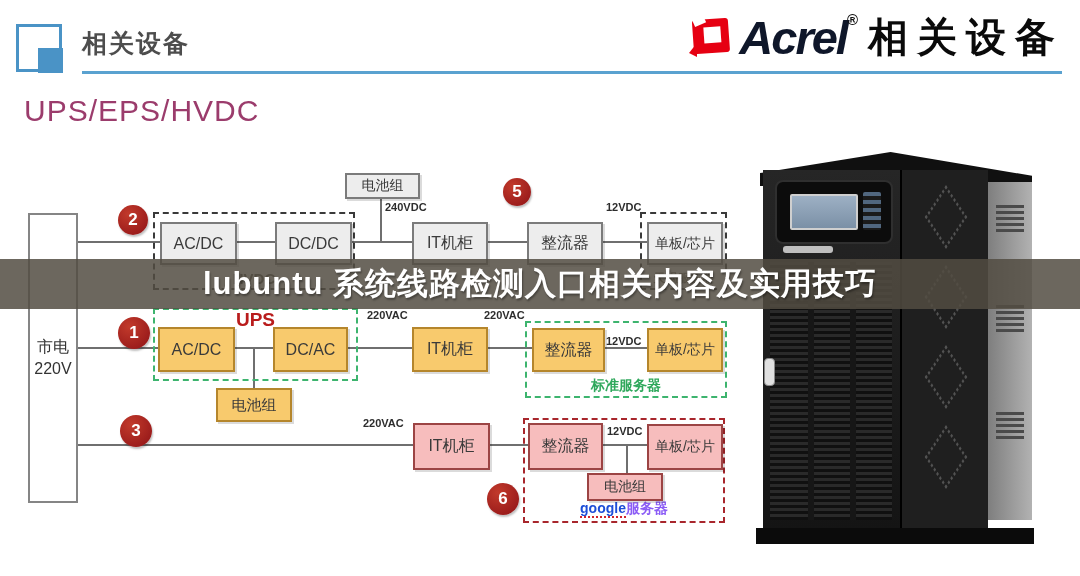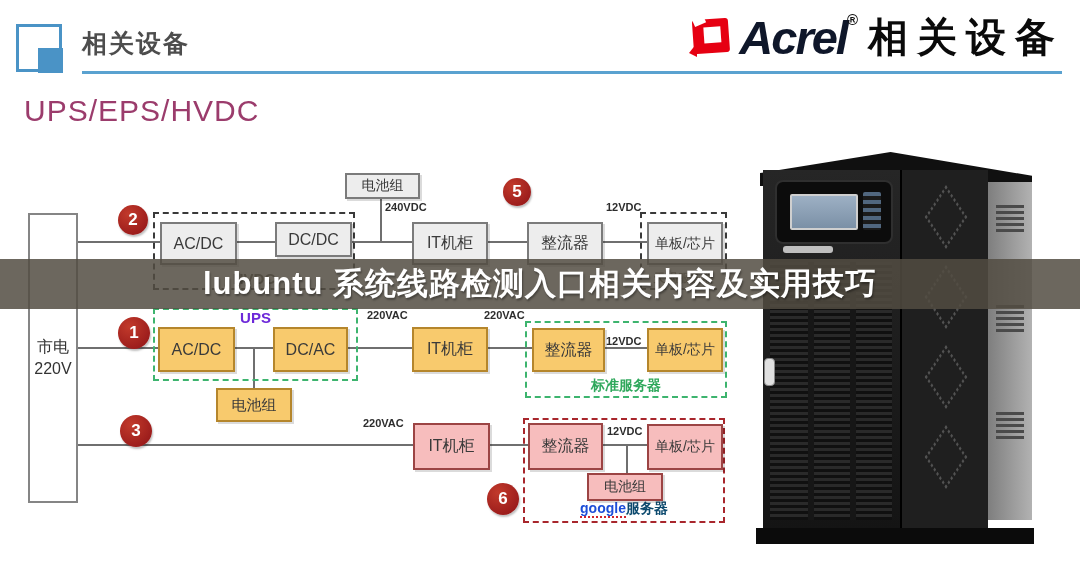--- a/index.html
+++ b/index.html
@@ -99,21 +99,21 @@
   <div class="hline" style="left:488px;top:241px;width:39px;height:2px;"></div>
   <div class="hline" style="left:603px;top:241px;width:44px;height:2px;"></div>
   <div class="vline" style="left:380px;top:199px;width:2px;height:43px;"></div>
 
   <div class="badge" style="left:118px;top:205px;width:30px;height:30px;">2</div>
 
   <div class="dashed" style="left:153px;top:212px;width:202px;height:78px;">
     <div class="grp-label" style="bottom:1px;font-size:15px;color:#55524a;">HVDC</div>
   </div>
   <div class="box gray-box" style="left:160px;top:222px;width:77px;height:43px;">AC/DC</div>
-  <div class="box gray-box" style="left:275px;top:222px;width:77px;height:35px;">DC/DC</div>
+  <div class="box gray-box" style="left:275px;top:222px;width:77px;height:43px;">DC/DC</div>
   <div class="box gray-box" style="left:345px;top:173px;width:75px;height:26px;font-size:14px;">电池组</div>
   <div class="vlabel" style="left:385px;top:201px;">240VDC</div>
 
   <div class="badge" style="left:503px;top:178px;width:28px;height:28px;">5</div>
   <div class="box gray-box" style="left:412px;top:222px;width:76px;height:43px;">IT机柜</div>
   <div class="box gray-box" style="left:527px;top:222px;width:76px;height:43px;">整流器</div>
   <div class="vlabel" style="left:606px;top:201px;">12VDC</div>
   <div class="dashed" style="left:640px;top:212px;width:87px;height:78px;">
     <div class="grp-label obscured" style="bottom:1px;font-size:12px;">天蝎服务器</div>
   </div>
@@ -121,21 +121,21 @@
 
   <div class="hline" style="left:78px;top:347px;width:80px;height:2px;"></div>
   <div class="hline" style="left:235px;top:347px;width:38px;height:2px;"></div>
   <div class="hline" style="left:348px;top:347px;width:64px;height:2px;"></div>
   <div class="hline" style="left:488px;top:347px;width:44px;height:2px;"></div>
   <div class="hline" style="left:605px;top:347px;width:42px;height:2px;"></div>
   <div class="vline" style="left:253px;top:349px;width:2px;height:39px;"></div>
 
   <div class="badge" style="left:118px;top:317px;width:32px;height:32px;">1</div>
   <div class="dashed green" style="left:153px;top:308px;width:205px;height:73px;">
-    <div class="grp-label" style="top:-1px;font-size:15px;color:#6d28d9;">UPS</div>
+    <div class="grp-label" style="top:-1px;font-size:19px;color:#b91c1c;">UPS</div>
   </div>
   <div class="box orange-box" style="left:158px;top:327px;width:77px;height:45px;">AC/DC</div>
   <div class="box orange-box" style="left:273px;top:327px;width:75px;height:45px;">DC/AC</div>
   <div class="box orange-box" style="left:216px;top:388px;width:76px;height:34px;font-size:15px;">电池组</div>
   <div class="vlabel" style="left:367px;top:309px;">220VAC</div>
   <div class="vlabel" style="left:484px;top:309px;">220VAC</div>
   <div class="box orange-box" style="left:412px;top:327px;width:76px;height:45px;">IT机柜</div>
   <div class="dashed green" style="left:525px;top:321px;width:202px;height:77px;">
     <div class="grp-label" style="bottom:1px;font-size:14px;color:#2fa85c;">标准服务器</div>
   </div>
@@ -146,21 +146,21 @@
   <div class="hline" style="left:78px;top:444px;width:335px;height:2px;"></div>
   <div class="hline" style="left:490px;top:444px;width:38px;height:2px;"></div>
   <div class="hline" style="left:603px;top:444px;width:44px;height:2px;"></div>
   <div class="vline" style="left:626px;top:446px;width:2px;height:27px;"></div>
 
   <div class="badge" style="left:120px;top:415px;width:32px;height:32px;">3</div>
   <div class="vlabel" style="left:363px;top:417px;">220VAC</div>
   <div class="box pink-box" style="left:413px;top:423px;width:77px;height:47px;">IT机柜</div>
   <div class="dashed dred" style="left:523px;top:418px;width:202px;height:105px;">
     <div class="grp-label" style="bottom:3px;font-size:14px;">
-      <span style="color:#1d4ed8;border-bottom:2px dotted #d0242c;">google</span><span style="color:#0c4a6e;">服务器</span>
+      <span style="color:#1d4ed8;border-bottom:2px dotted #d0242c;">google</span><span style="color:#8b5cf6;">服务器</span>
     </div>
   </div>
   <div class="box pink-box" style="left:528px;top:423px;width:75px;height:47px;">整流器</div>
   <div class="vlabel" style="left:607px;top:425px;">12VDC</div>
   <div class="box pink-box" style="left:647px;top:424px;width:76px;height:46px;font-size:14px;">单板/芯片</div>
   <div class="box pink-box" style="left:587px;top:473px;width:76px;height:28px;font-size:14px;">电池组</div>
   <div class="badge" style="left:487px;top:483px;width:32px;height:32px;">6</div>
 
   <div id="cabinet">
     <div class="cab-cap"></div>

